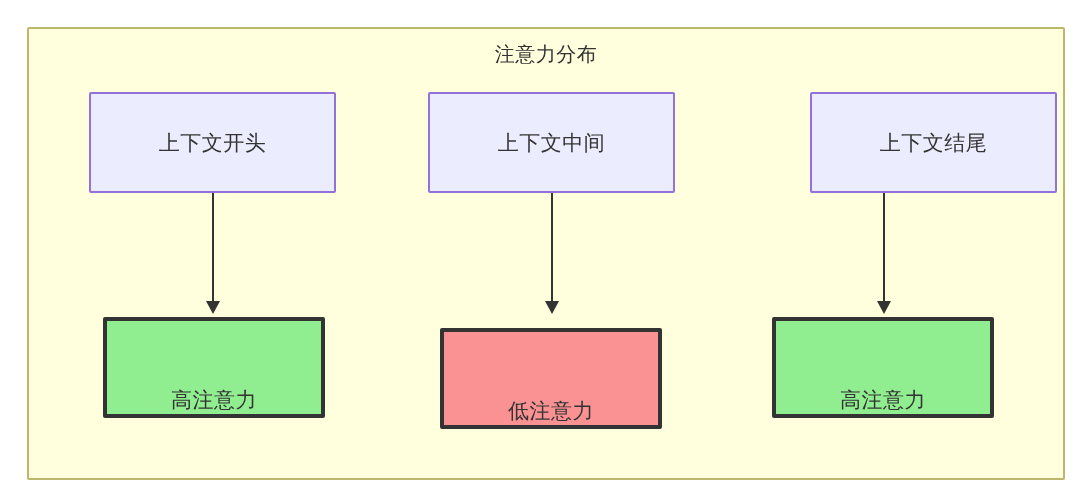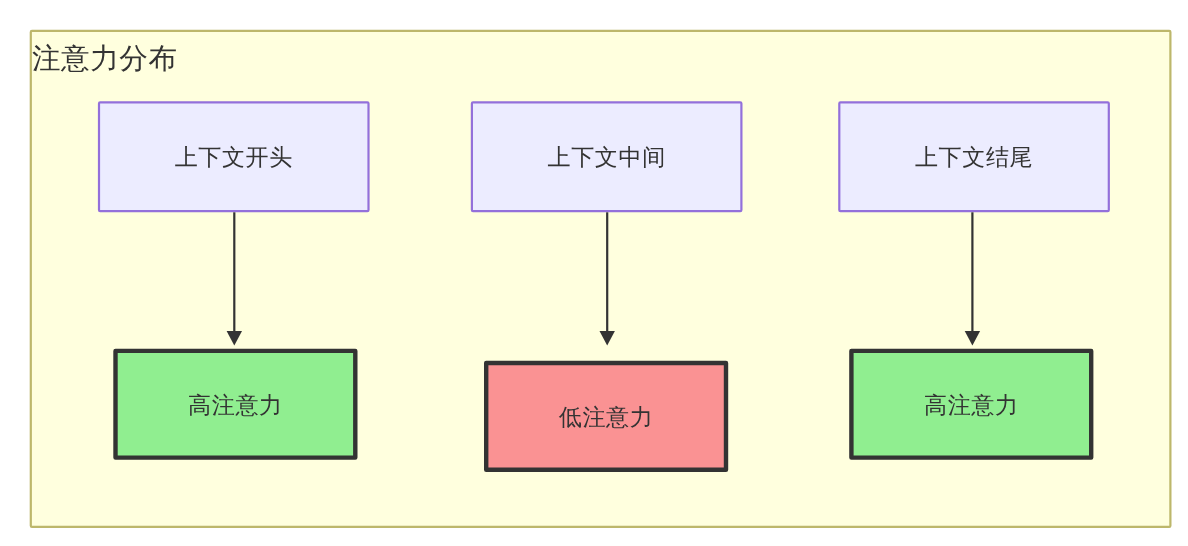--- a/index.html
+++ b/index.html
@@ -32,26 +32,26 @@
     background: #ffffde;
     border: 2px solid #bdb76b;
     border-radius: 2px;
   }
 
   .cluster-title {
     position: absolute;
     left: 0;
     top: 12px;
     width: 100%;
-    font-size: 26px;
+    text-align: center;
+    font-size: 20px;
     line-height: 26px;
     color: #333333;
     letter-spacing: 0.5px;
     white-space: nowrap;
-    font-family: Liberation Serif, serif;
   }
 
   
   .node-top {
     position: absolute;
     top: 92px;
     width: 247px;
     height: 101px;
     box-sizing: border-box;
     background: #ececff;
@@ -72,21 +72,21 @@
   
   .node-bottom {
     position: absolute;
     top: 317px;
     width: 222px;
     height: 101px;
     box-sizing: border-box;
     border: 4px solid #333333;
     border-radius: 2px;
     display: flex;
-    align-items: center;
+    align-items: flex-end;
     justify-content: center;
     font-size: 21px;
     color: #333333;
     letter-spacing: 0.5px;
     white-space: nowrap;
   }
   .node-bottom.col1 { left: 103px; }
   .node-bottom.col2 { left: 440px; margin-top: 11px; }
   .node-bottom.col3 { left: 772px; }
 
@@ -130,21 +130,21 @@
   </div>
 
   <div class="node-top col2" style="background: rgb(236, 236, 255); border-color: rgb(147, 112, 219);">
     <span>上下文中间</span>
   </div>
 
   <div class="node-top col1" style="background: rgb(236, 236, 255); border-color: rgb(147, 112, 219);">
     <span>上下文开头</span>
   </div>
 
-  <div class="node-top col3" style="background: rgb(236, 236, 255); border-color: rgb(147, 112, 219);">
+  <div class="node-top col3" style="background: rgb(236, 236, 255); border-color: rgb(147, 112, 219); margin-left: 48px;">
     <span>上下文结尾</span>
   </div>
 
   <div class="edge col1">
     <div class="shaft" style="background: rgb(51, 51, 51);"></div>
     <div class="head" style="border-top-color: rgb(51, 51, 51);"></div>
   </div>
 
   <div class="edge col2">
     <div class="shaft" style="background: rgb(51, 51, 51);"></div>

